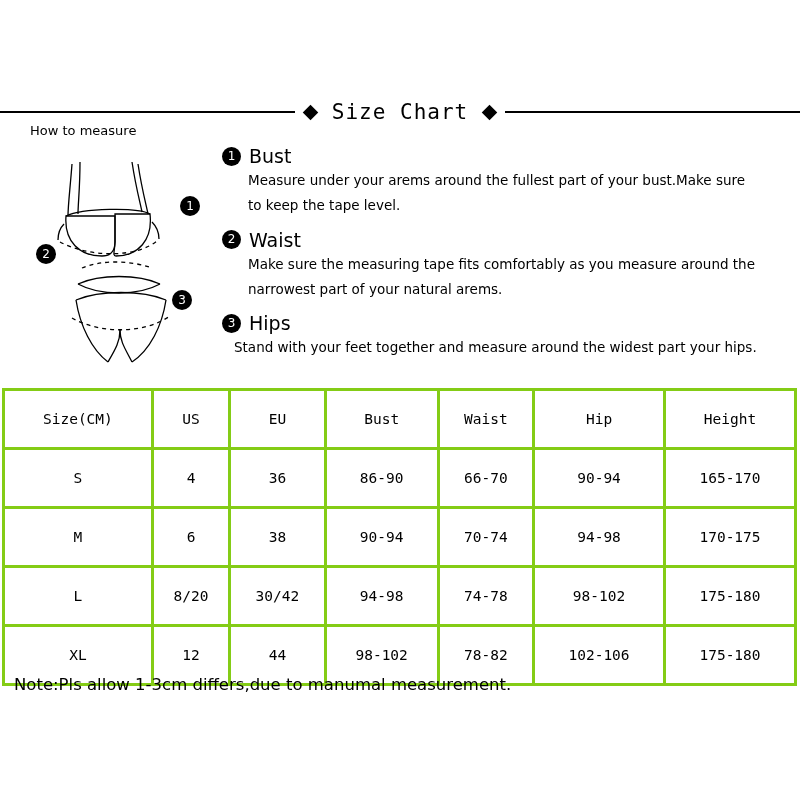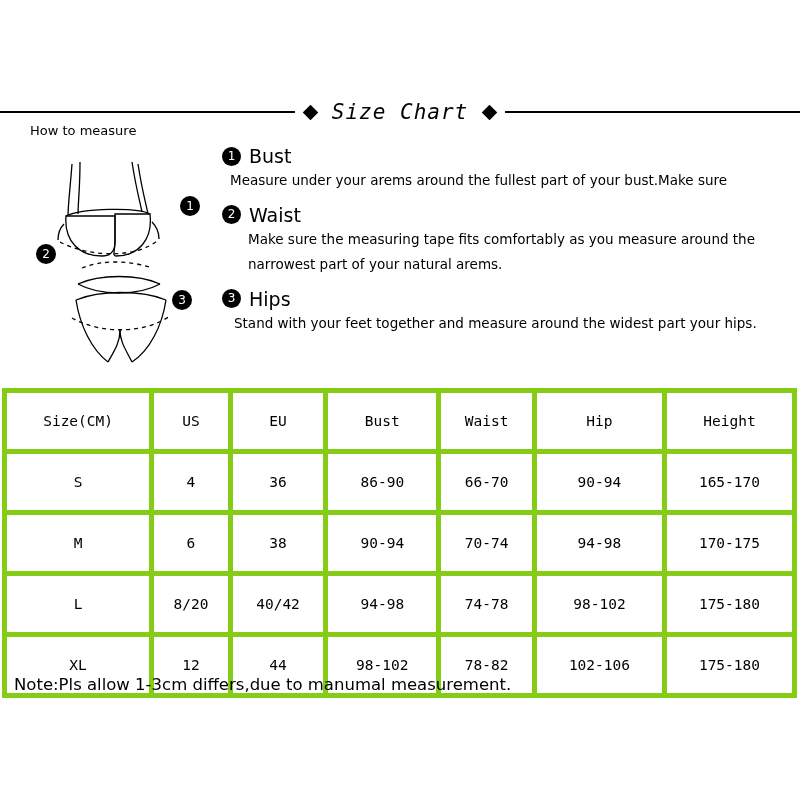--- a/index.html
+++ b/index.html
@@ -18,21 +18,20 @@
 
   
   .title-row {
     position: absolute;
     top: 98px;
     left: 0;
     width: 800px;
     height: 28px;
     display: flex;
     align-items: center;
-    font-style: italic;
   }
   .title-line {
     height: 2px;
     background: #000;
     flex: 1 1 auto;
   }
   .title-line.left { margin-right: 0; }
   .title-line.right { margin-left: 0; }
   .diamond {
     width: 11px;
@@ -91,36 +90,36 @@
     font-family: "DejaVu Sans", sans-serif;
     flex: 0 0 auto;
   }
   .step-title {
     font-size: 19px;
   }
   .step-body {
     font-size: 13.5px;
     line-height: 1.62;
     margin-top: 3px;
-    margin-left: 8px;
+    margin-left: 26px;
   }
   .step-body.indent1 { margin-left: 26px; }
   .step-body.indent2 { margin-left: 12px; }
 
   
   table.size-table {
     position: absolute;
     left: 2px;
     top: 388px;
     width: 795px;
     border-collapse: collapse;
     font-family: "DejaVu Sans Mono", monospace;
   }
   table.size-table td, table.size-table th {
-    border: 5px solid #84cc16;
+    border: 3px solid #84cc16;
     text-align: center;
     font-size: 14.5px;
     font-weight: normal;
     height: 56px;
     padding: 0;
   }
   table.size-table thead td { font-size: 14.5px; }
 
   
   .note {
@@ -194,20 +193,21 @@
 </div>
 
 <div class="steps">
 
   <div class="step">
     <div class="step-head">
       <span class="num-badge">1</span>
       <span class="step-title">Bust</span>
     </div>
     <div class="step-body">Measure under your arems around the fullest part of your bust.Make sure</div>
+    <div class="step-body">to keep the tape level.</div>
   </div>
 
   <div class="step">
     <div class="step-head">
       <span class="num-badge">2</span>
       <span class="step-title">Waist</span>
     </div>
     <div class="step-body indent1">Make sure the measuring tape fits comfortably as you measure around the</div>
     <div class="step-body indent1">narrowest part of your natural arems.</div>
   </div>
@@ -249,21 +249,21 @@
       <td>6</td>
       <td>38</td>
       <td>90-94</td>
       <td>70-74</td>
       <td>94-98</td>
       <td>170-175</td>
     </tr>
     <tr>
       <td>L</td>
       <td>8/20</td>
-      <td>40/42</td>
+      <td>30/42</td>
       <td>94-98</td>
       <td>74-78</td>
       <td>98-102</td>
       <td>175-180</td>
     </tr>
     <tr>
       <td>XL</td>
       <td>12</td>
       <td>44</td>
       <td>98-102</td>

